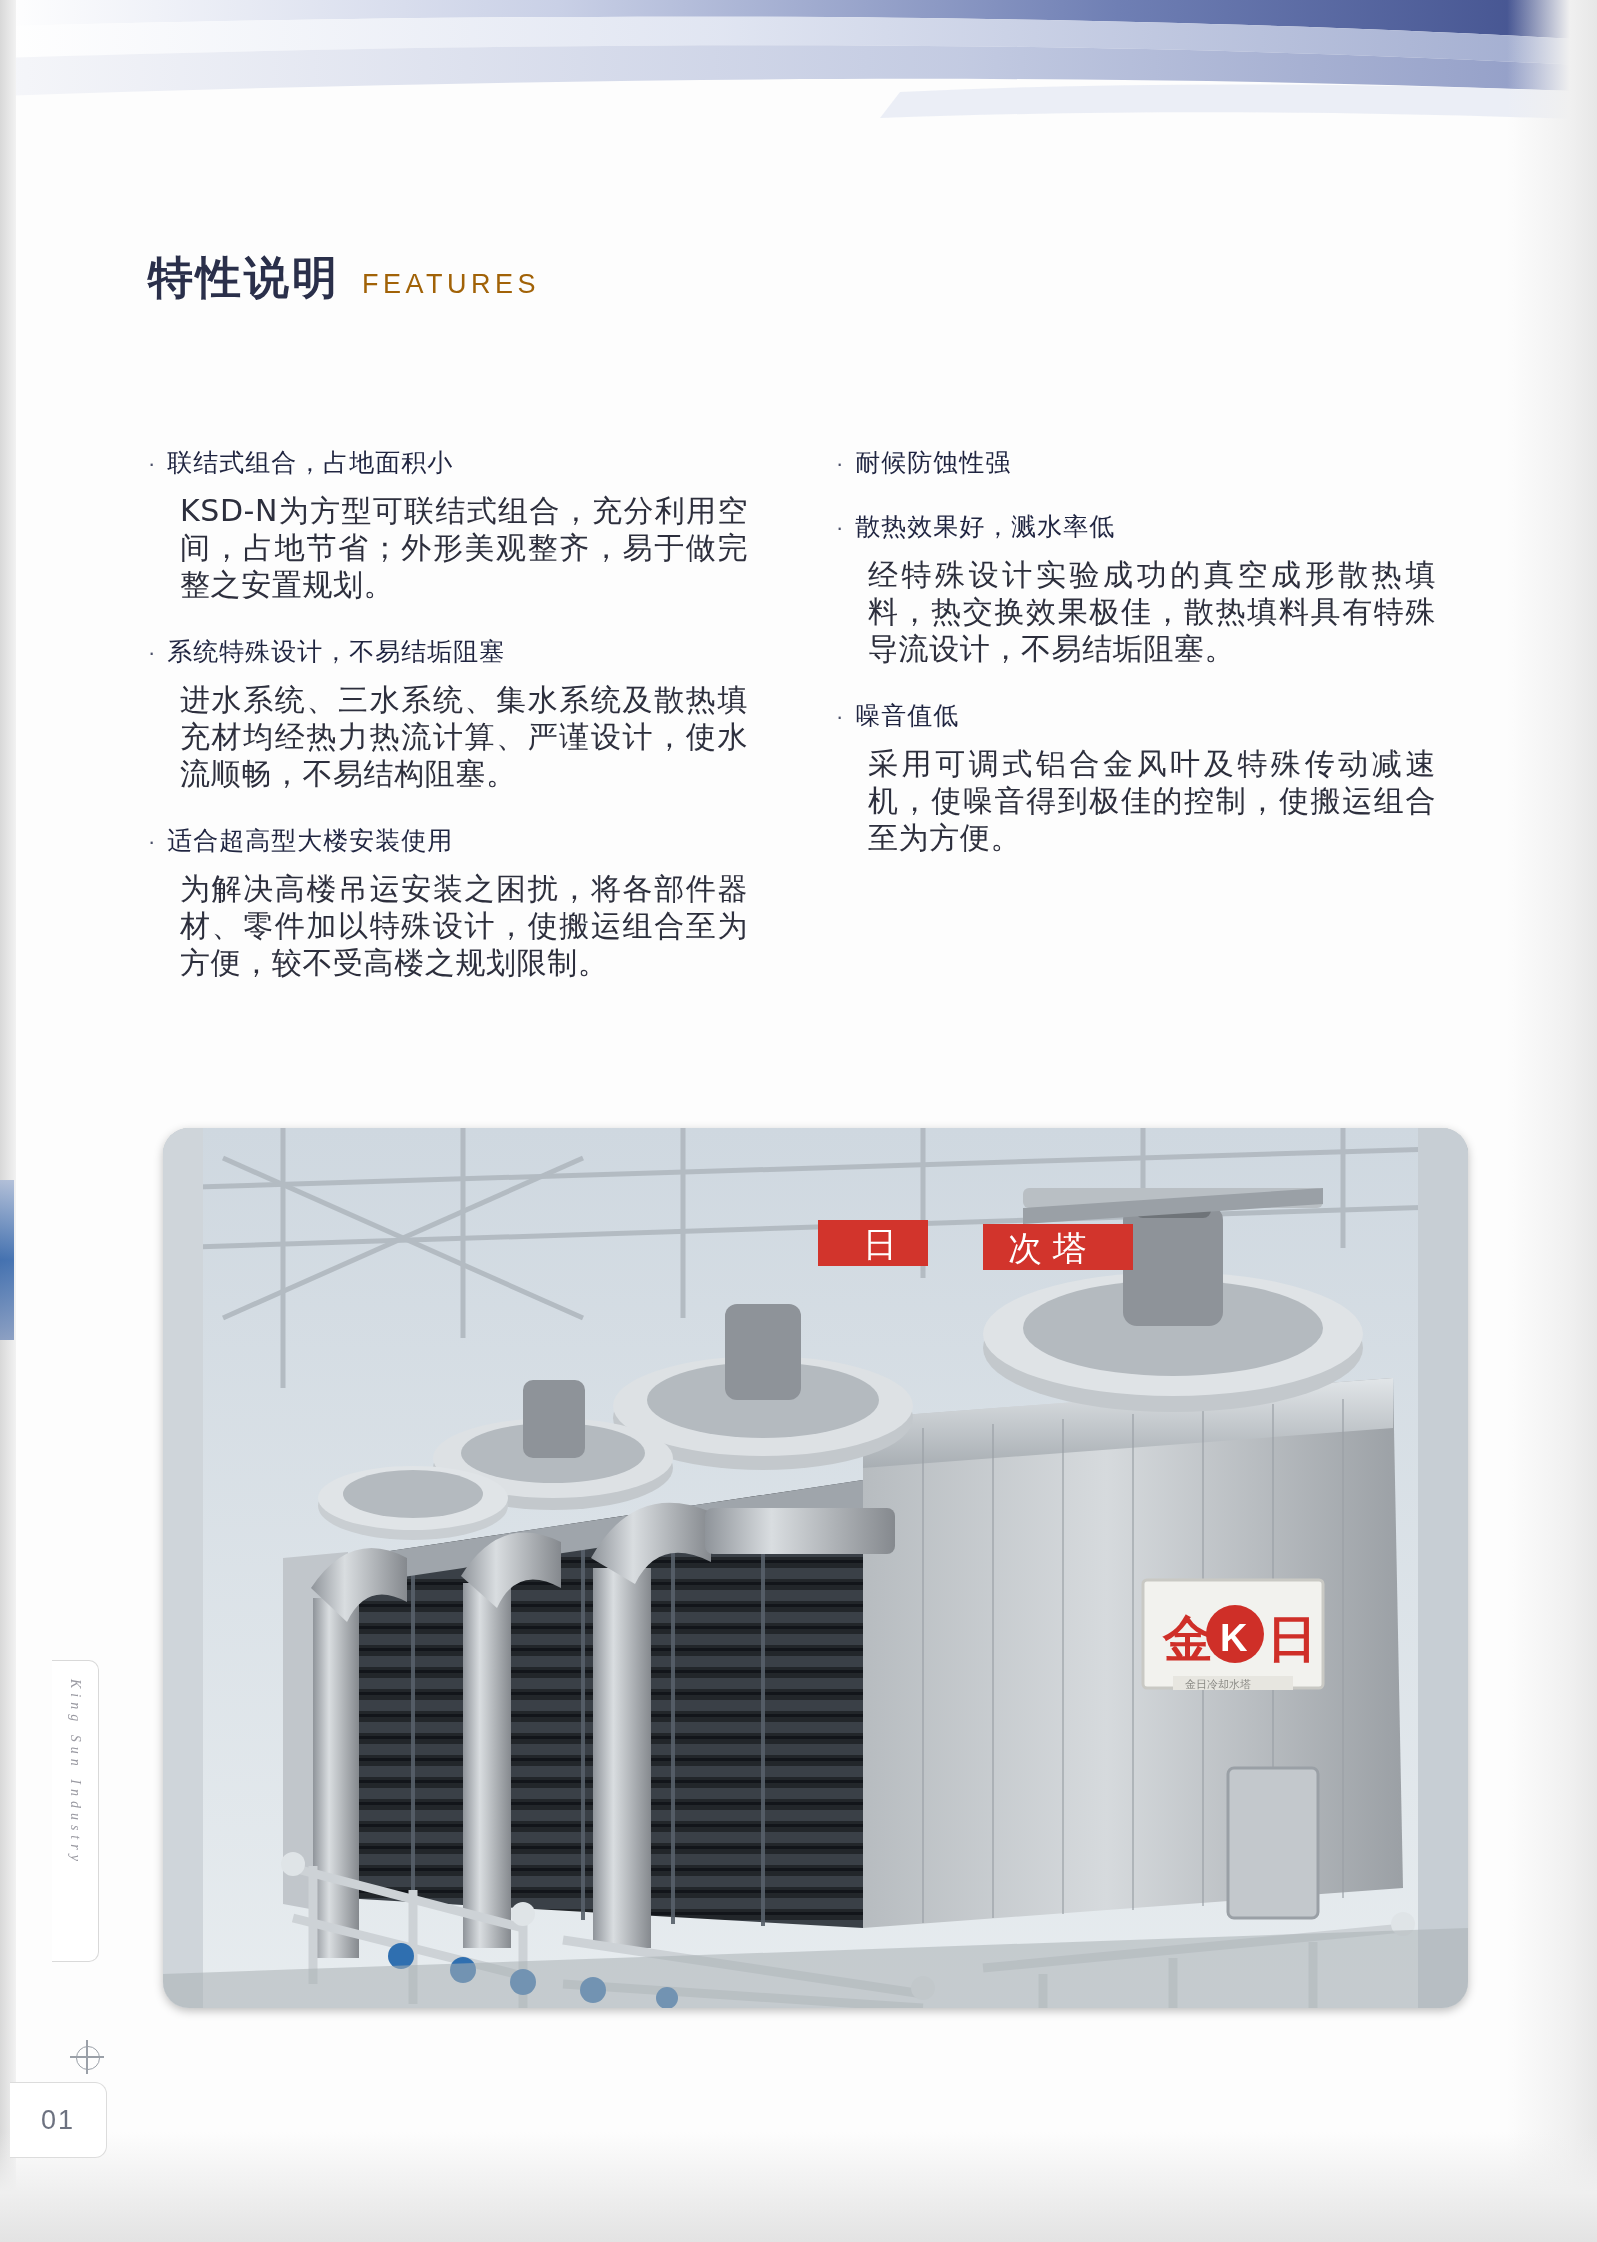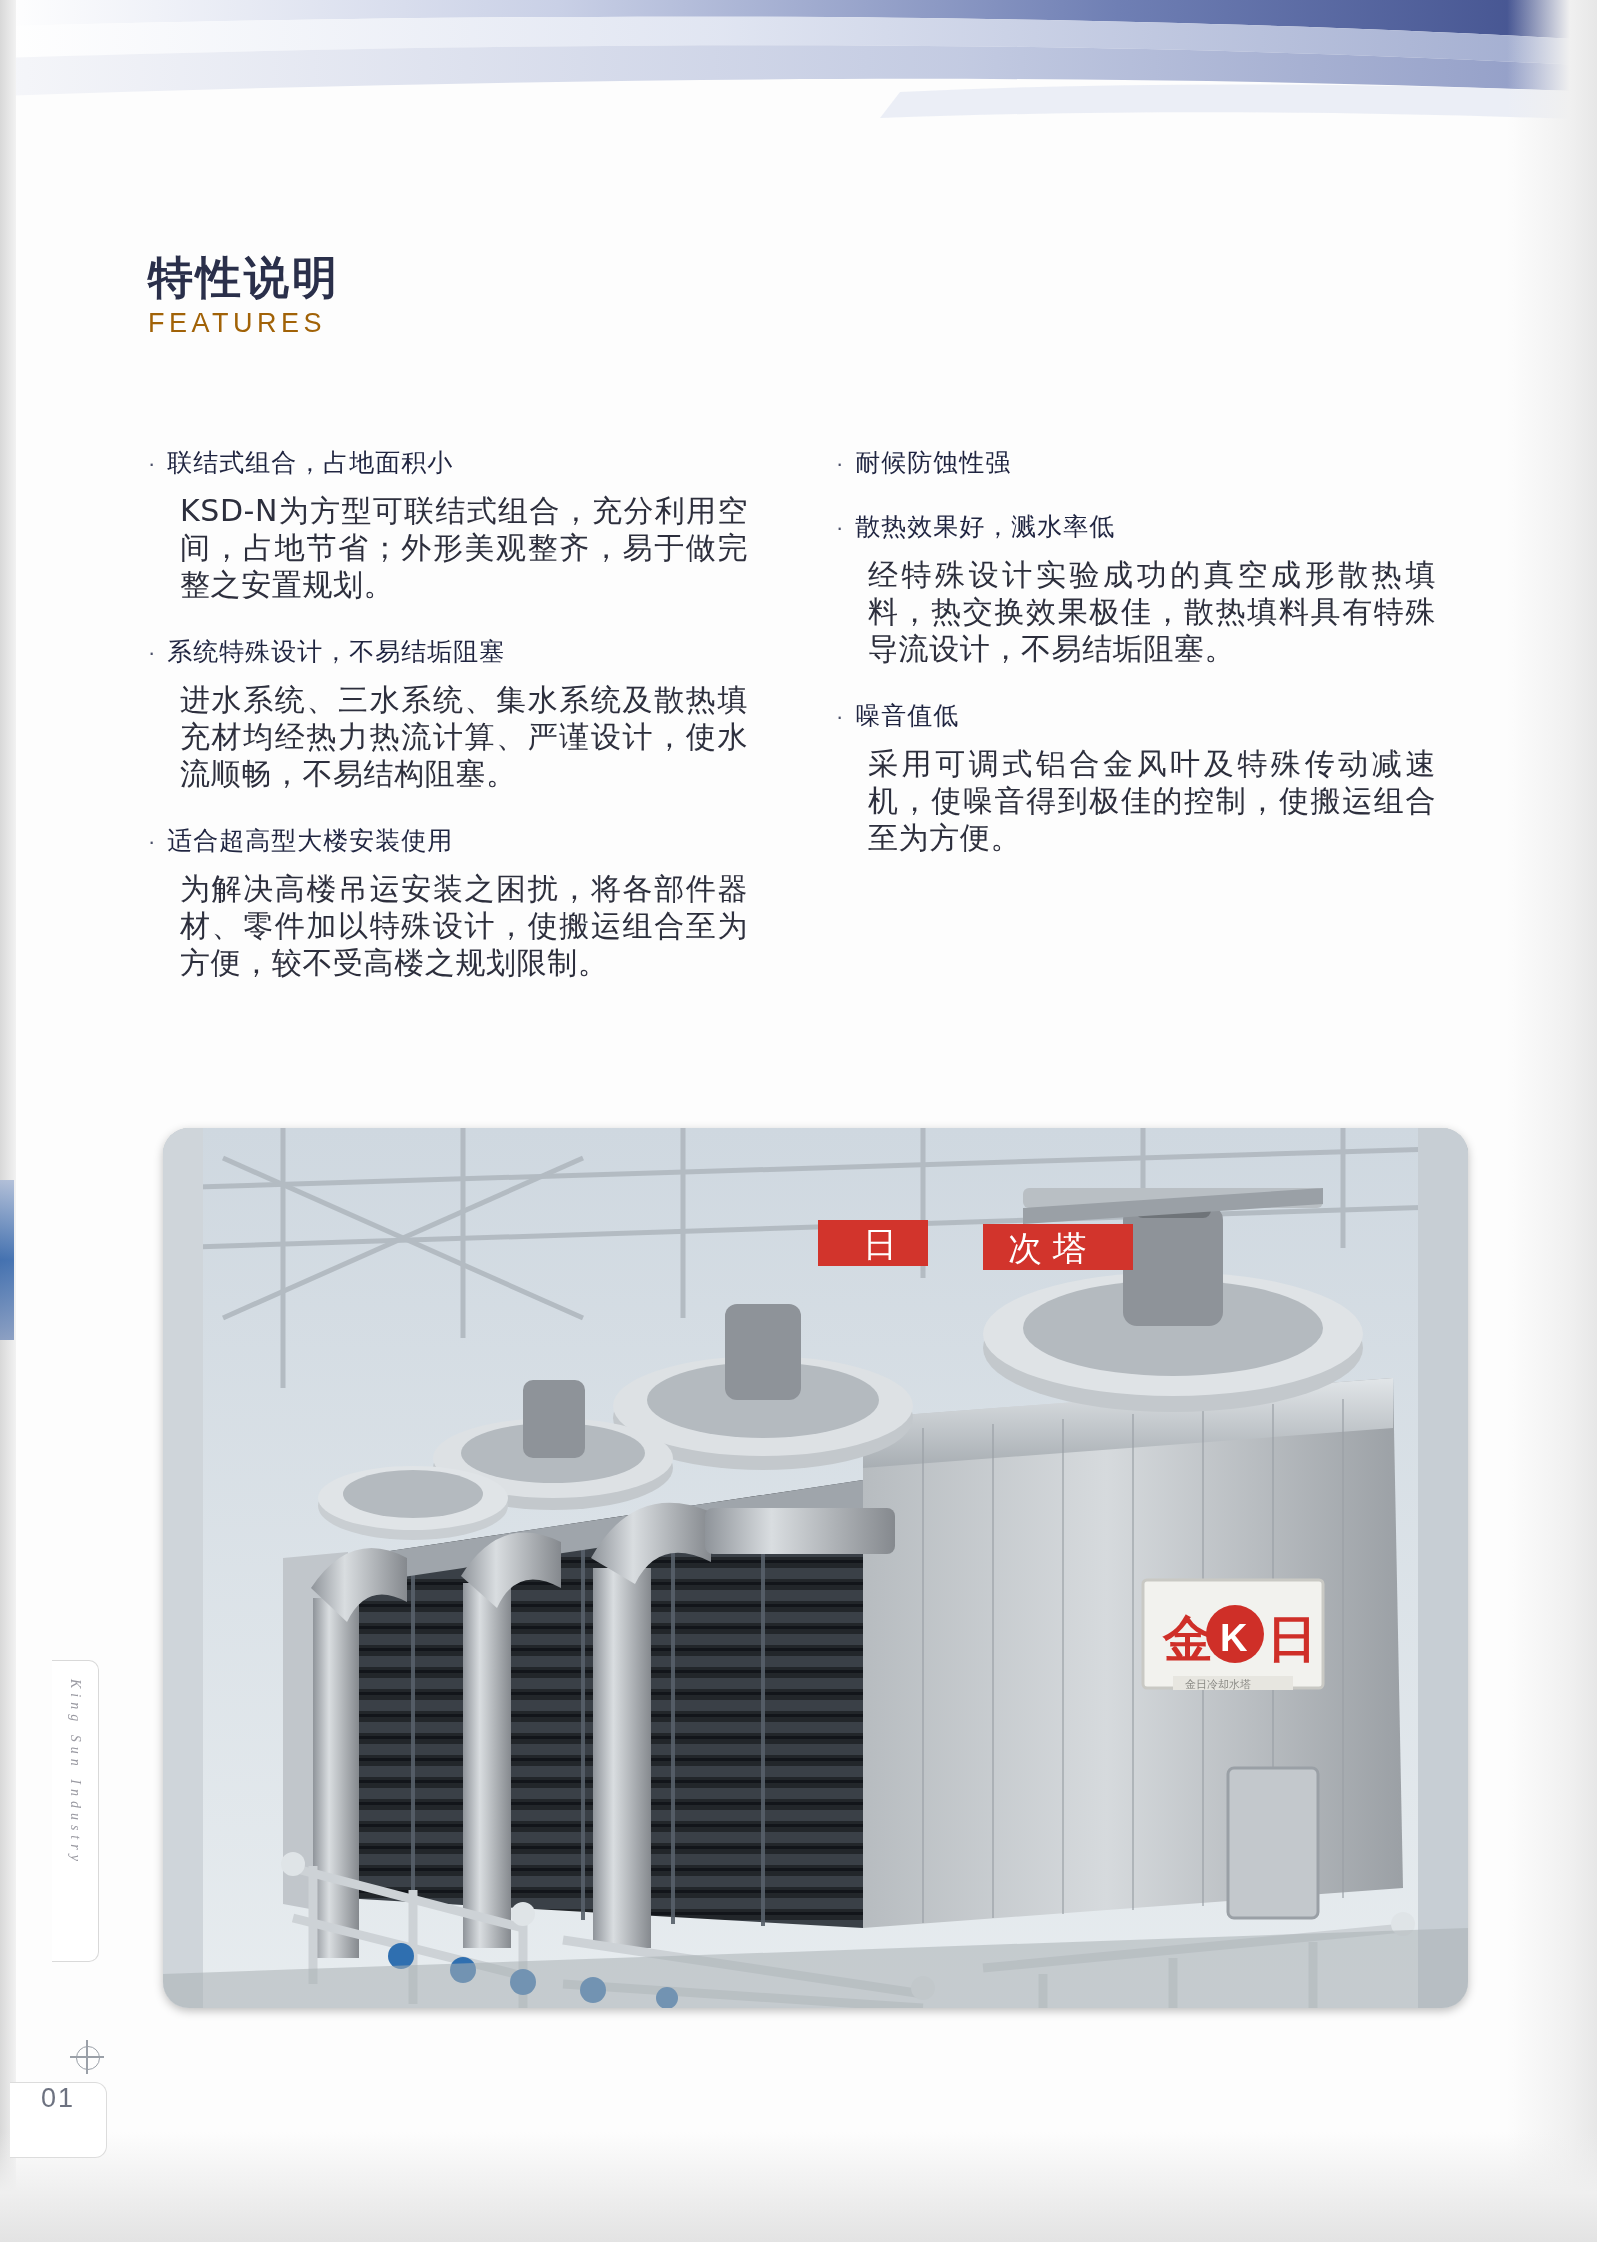--- a/index.html
+++ b/index.html
@@ -54,21 +54,21 @@
   }
   .top-band svg { display: block; }
 
   
   .title-block {
     position: absolute;
     left: 148px;
     top: 248px;
     display: flex;
     align-items: baseline;
-    flex-direction: column;
+    gap: 22px;
   }
   .title-cn {
     font-size: 45px;
     font-weight: 700;
     color: #2a2f4a;
     letter-spacing: 3px;
     font-family: "DejaVu Sans", "Liberation Sans", sans-serif;
   }
   .title-en {
     font-size: 27px;
@@ -186,20 +186,21 @@
     position: absolute;
     left: 10px;
     top: 2082px;
     width: 96px;
     height: 74px;
     border: 1px solid #dcdcdc;
     border-left: none;
     border-radius: 0 12px 12px 0;
     background: #fff;
     display: flex;
+    align-items: center;
     justify-content: center;
   }
   .page-num {
     font-size: 27px;
     color: #6d7280;
     letter-spacing: 2px;
     font-family: "Liberation Sans", sans-serif;
   }
 </style>
 </head>

